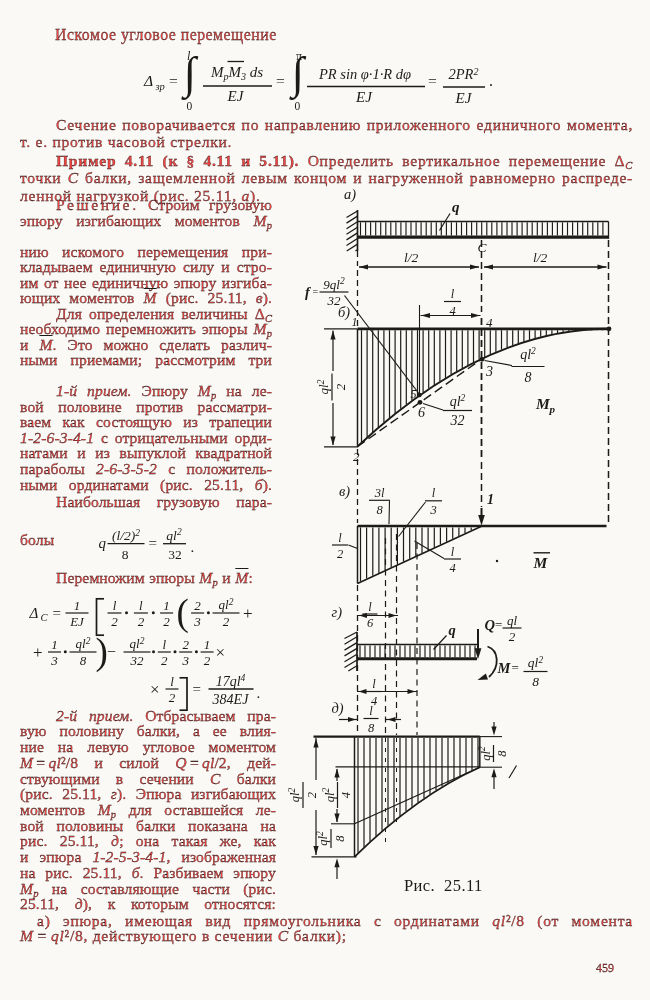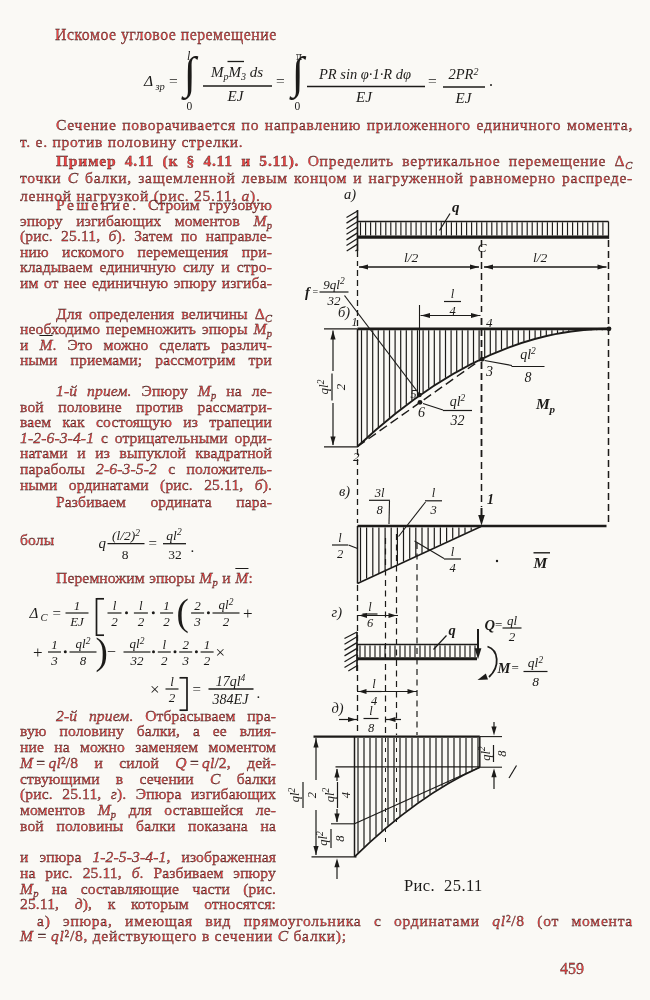--- a/index.html
+++ b/index.html
@@ -3,66 +3,67 @@
 <style>
 html,body{margin:0;padding:0;background:#e8e8e8}
 #page{position:relative;width:650px;height:1000px;background:#faf9f5;overflow:hidden;
   font-family:"Liberation Serif",serif;color:#ef4444;}
 .ln{position:absolute;font-size:15.6px;line-height:15.75px;
   -webkit-text-stroke:0.3px #1c1b19;}
 .hd{left:55px;font-size:15.8px;letter-spacing:0.5px}
 .fw{left:20px;width:613px;letter-spacing:0.72px}
 .lc{left:20px;width:252px;font-size:15.6px;letter-spacing:0.12px;word-spacing:0.5px}
 .lc2{left:20px;width:256px;font-size:15.6px;letter-spacing:0.12px;word-spacing:0.5px}
-.pg{left:560px;font-size:16px}
+.pg{left:596px;font-size:12px}
 .j{text-align:justify;text-align-last:justify}
 .ind{text-indent:36px}
 .ind2{text-indent:17px}
 .sp{letter-spacing:2.6px}
 sub{font-size:10.5px;vertical-align:baseline;position:relative;top:3px;line-height:0}
 .ov{text-decoration:overline;font-style:italic}
 svg text{font-family:"Liberation Serif",serif;fill:#1c1b19;-webkit-text-stroke:0.25px #1c1b19}
 #fig{position:absolute;left:0;top:0}
 </style></head>
 <body>
 <div id="page">
 <div class="ln hd" style="top:27.3px">Искомое угловое перемещение</div>
 <div class="ln fw j ind" style="top:116.8px">Сечение поворачивается по направлению приложенного единичного момента,</div>
-<div class="ln fw" style="top:134.4px">т. е. против половину стрелки.</div>
+<div class="ln fw" style="top:134.4px">т. е. против часовой стрелки.</div>
 <div class="ln fw j ind" style="top:152.6px"><b>Пример 4.11 (к § 4.11 и 5.11).</b> Определить вертикальное перемещение Δ<sub><i>C</i></sub></div>
 <div class="ln fw j" style="top:170.2px">точки <i>С</i> балки, защемленной левым концом и нагруженной равномерно распреде-</div>
 <div class="ln fw" style="top:187.8px">ленной нагрузкой (рис. 25.11, <i>а</i>).</div>
 <div class="ln lc j ind" style="top:197.3px"><span class="sp">Решение.</span> Строим грузовую</div>
 <div class="ln lc j" style="top:212.8px">эпюру изгибающих моментов <i>M<sub>p</sub></i></div>
-<div class="ln lc j" style="top:228.3px">(рис. 25.11, <i>б</i>). Затем по направле-</div>
 <div class="ln lc j" style="top:243.8px">нию искомого перемещения при-</div>
 <div class="ln lc j" style="top:259.3px">кладываем единичную силу и стро-</div>
 <div class="ln lc j" style="top:274.8px">им от нее единичную эпюру изгиба-</div>
+<div class="ln lc j" style="top:290.3px">ющих моментов <span class="ov">M</span> (рис. 25.11, <i>в</i>).</div>
 <div class="ln lc j ind" style="top:305.8px">Для определения величины Δ<sub><i>C</i></sub></div>
 <div class="ln lc j" style="top:321.3px">необходимо перемножить эпюры <i>M<sub>p</sub></i></div>
 <div class="ln lc j" style="top:336.8px">и <span class="ov">M</span>. Это можно сделать различ-</div>
 <div class="ln lc j" style="top:352.3px">ными приемами; рассмотрим три</div>
 <div class="ln lc j ind" style="top:383.3px"><i>1-й прием.</i> Эпюру <i>M<sub>p</sub></i> на ле-</div>
 <div class="ln lc j" style="top:398.8px">вой половине против рассматри-</div>
 <div class="ln lc j" style="top:414.3px">ваем как состоящую из трапеции</div>
 <div class="ln lc j" style="top:429.8px"><i>1-2-6-3-4-1</i> с отрицательными орди-</div>
 <div class="ln lc j" style="top:445.3px">натами и из выпуклой квадратной</div>
 <div class="ln lc j" style="top:460.8px">параболы <i>2-6-3-5-2</i> с положитель-</div>
 <div class="ln lc j" style="top:477px">ными ординатами (рис. 25.11, <i>б</i>).</div>
-<div class="ln lc j ind" style="top:493.5px">Разбиваем ордината пара-</div>
+<div class="ln lc j ind" style="top:493.5px">Наибольшая грузовую пара-</div>
 <div class="ln lc" style="top:532px">болы</div>
 <div class="ln lc ind" style="top:569.8px">Перемножим эпюры <i>M<sub>p</sub></i> и <span class="ov">M</span>:</div>
 <div class="ln lc2 j ind" style="top:707.8px"><i>2-й прием.</i> Отбрасываем пра-</div>
 <div class="ln lc2 j" style="top:723.3px">вую половину балки, а ее влия-</div>
-<div class="ln lc2 j" style="top:739.2px">ние на можно заменяем моментом</div>
+<div class="ln lc2 j" style="top:739.2px">ние на левую угловое моментом</div>
 <div class="ln lc2 j" style="top:754.9px"><i>M</i> = <i>ql</i>²/8 и силой <i>Q</i> = <i>ql</i>/2, дей-</div>
 <div class="ln lc2 j" style="top:770.6px">ствующими в сечении <i>С</i> балки</div>
 <div class="ln lc2 j" style="top:786.3px">(рис. 25.11, <i>г</i>). Эпюра изгибающих</div>
 <div class="ln lc2 j" style="top:802.0px">моментов <i>M<sub>p</sub></i> для оставшейся ле-</div>
 <div class="ln lc2 j" style="top:817.7px">вой половины балки показана на</div>
+<div class="ln lc2 j" style="top:833.4px">рис. 25.11, <i>д</i>; она такая же, как</div>
 <div class="ln lc2 j" style="top:849.1px">и эпюра <i>1-2-5-3-4-1</i>, изображенная</div>
 <div class="ln lc2 j" style="top:864.8px">на рис. 25.11, <i>б</i>. Разбиваем эпюру</div>
 <div class="ln lc2 j" style="top:880.5px"><i>M<sub>p</sub></i> на составляющие части (рис.</div>
 <div class="ln lc2 j" style="top:896.2px">25.11, <i>д</i>), к которым относятся:</div>
 <div class="ln fw j ind2" style="top:912.6px">а) эпюра, имеющая вид прямоугольника с ординатами <i>ql</i>²/8 (от момента</div>
 <div class="ln fw" style="top:928.3px"><i>M</i> = <i>ql</i>²/8, действующего в сечении <i>С</i> балки);</div>
 <div class="ln pg" style="top:960.8px">459</div>
 <svg id="fig" width="650" height="1000" viewBox="0 0 650 1000">
 <line x1="357.5" y1="251.0" x2="357.5" y2="266.0" stroke="#1c1b19" stroke-width="1.3" stroke-dasharray="6 4" stroke-linecap="butt"></line>
 <line x1="357.5" y1="270.0" x2="357.5" y2="327.0" stroke="#1c1b19" stroke-width="1.3" stroke-dasharray="6 4" stroke-linecap="butt"></line>

